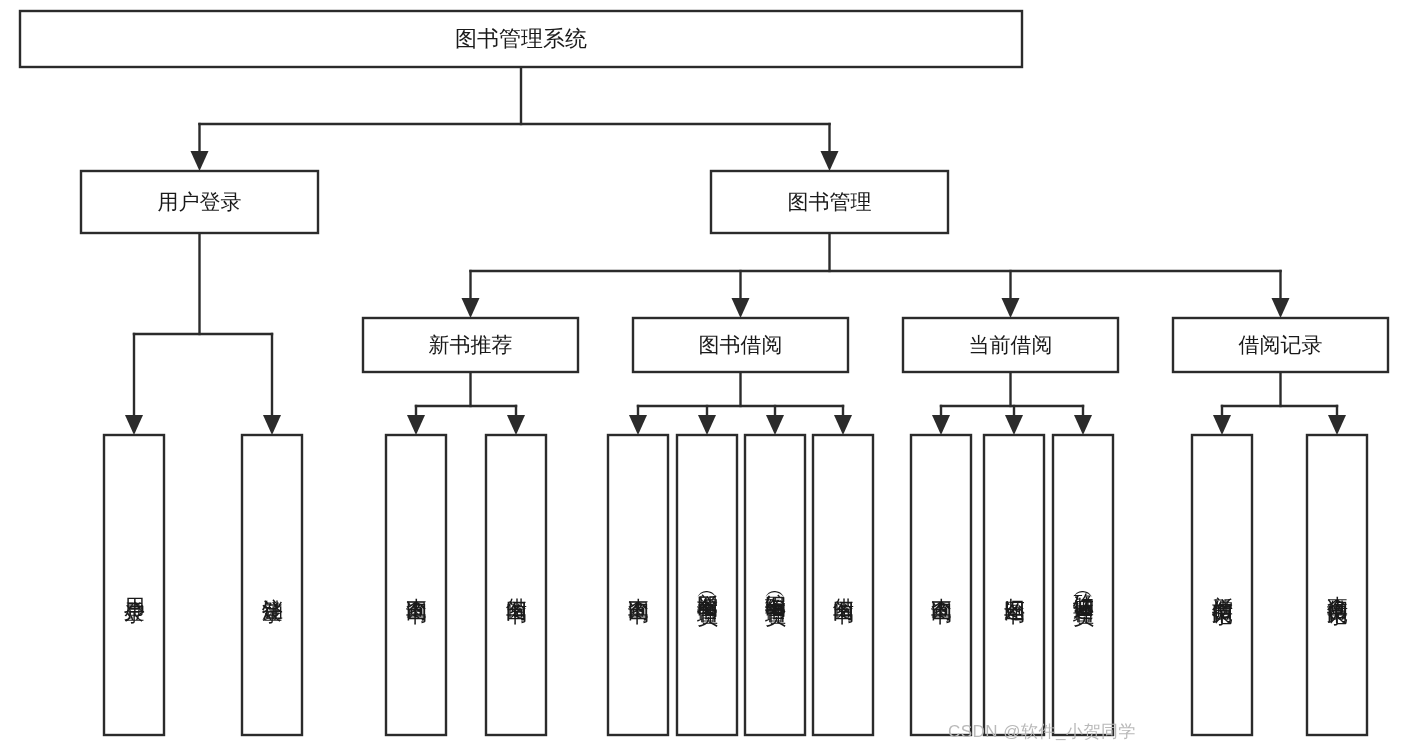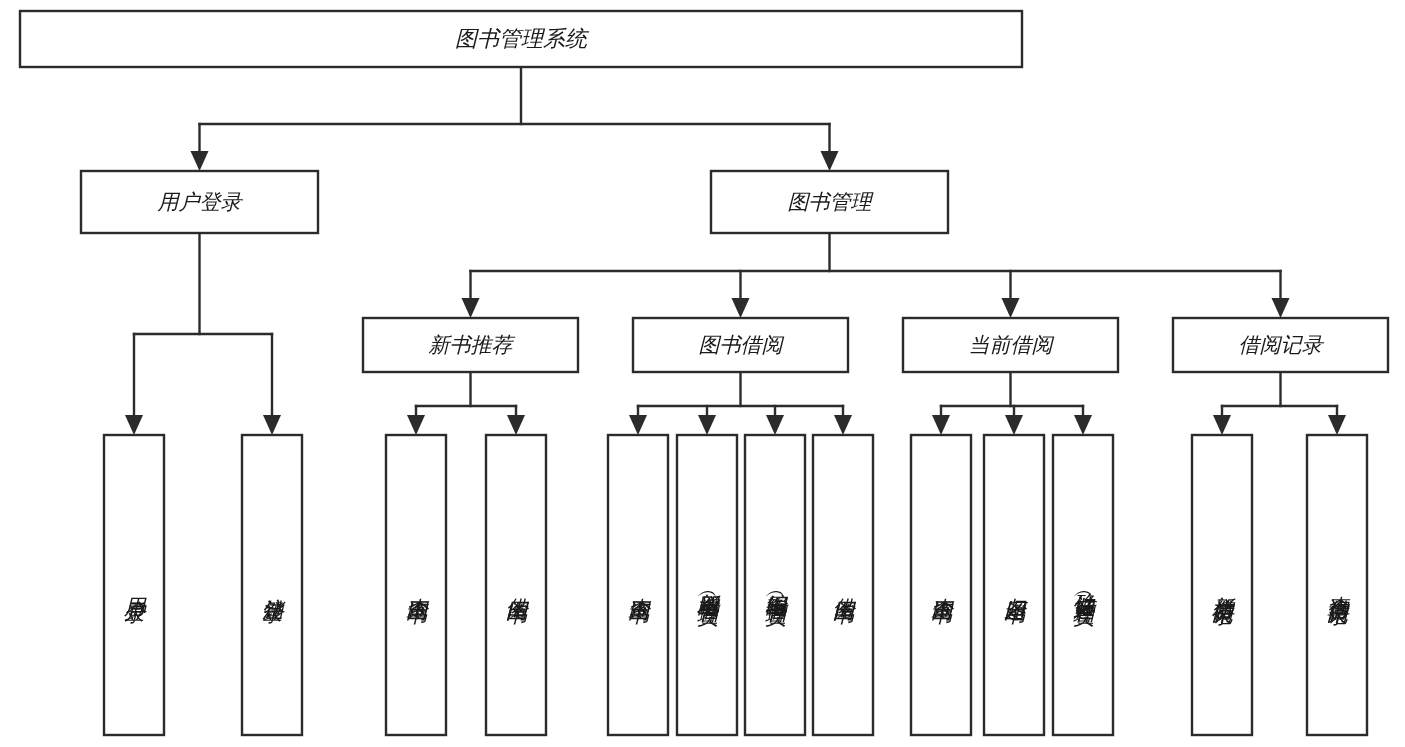--- a/index.html
+++ b/index.html
@@ -11,21 +11,20 @@
     width: 1405px;
     height: 747px;
     font-family: "Liberation Sans", "DejaVu Sans", sans-serif;
     overflow: hidden;
     position: relative;
   }
   #diagram-root {
     position: relative;
     width: 1144px;
     height: 747px;
-    font-style: italic;
   }
   svg#diagram-svg {
     position: absolute;
     left: 0;
     top: 0;
     width: 1405px;
     height: 747px;
   }
   .node-box {
     fill: #ffffff;
@@ -180,13 +179,14 @@
       <div class="vlabel" style="left: 677px; top: 435px; width: 60px; height: 300px;">新增图书（管理员）</div>
       <div class="vlabel" style="left: 745px; top: 435px; width: 60px; height: 300px;">编辑图书（管理员）</div>
       <div class="vlabel" style="left: 813px; top: 435px; width: 60px; height: 300px;">借阅图书</div>
       <div class="vlabel" style="left: 911px; top: 435px; width: 60px; height: 300px;">查询图书</div>
       <div class="vlabel" style="left: 984px; top: 435px; width: 60px; height: 300px;">归还图书</div>
       <div class="vlabel" style="left: 1053px; top: 435px; width: 60px; height: 300px;">确认归还（管理员）</div>
       <div class="vlabel" style="left: 1192px; top: 435px; width: 60px; height: 300px;">新增借阅记录</div>
       <div class="vlabel" style="left: 1307px; top: 435px; width: 60px; height: 300px;">查询借阅记录</div>
     </div>
 
+  <div id="watermark">CSDN @软件_小贺同学</div>
 </div>
 
 </body></html>

